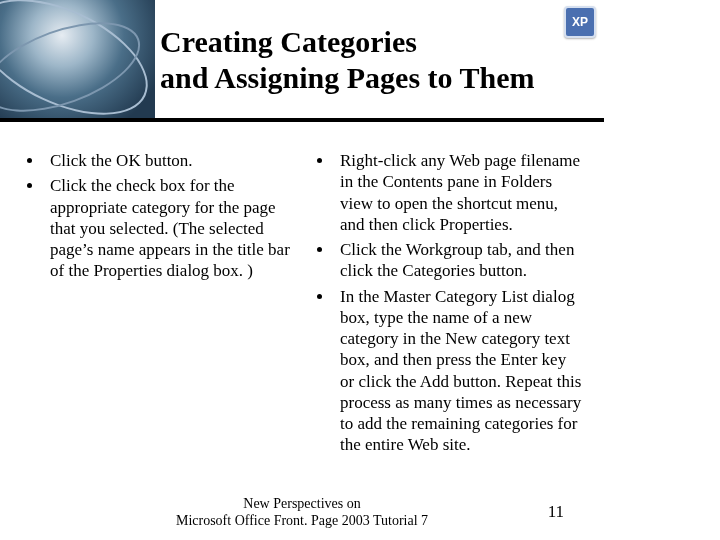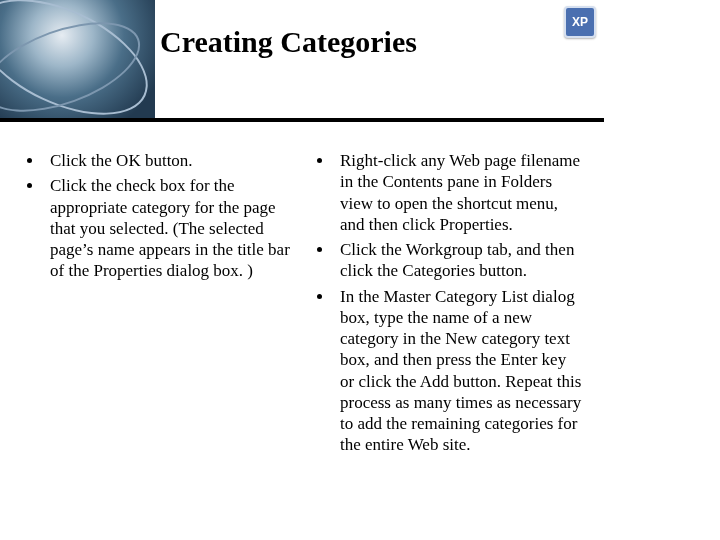--- a/index.html
+++ b/index.html
@@ -130,34 +130,42 @@
 </head>
 <body>
 
 <div class="slide">
 
   <div class="header">
     <div class="header-image"></div>
     <div class="badge">XP</div>
     <div class="title">
       <span>Creating Categories</span><br>
+      <span>and Assigning Pages to Them</span>
     </div>
     <div class="header-rule"></div>
   </div>
 
   <div class="body">
     <div class="col">
       <ul class="bullets">
         <li>Click the OK button.</li>
         <li>Click the check box for the appropriate category for the page that you selected. (The selected page’s name appears in the title bar of the Properties dialog box. )</li>
       </ul>
     </div>
     <div class="col">
       <ul class="bullets">
         <li>Right-click any Web page filename in the Contents pane in Folders view to open the shortcut menu, and then click Properties.</li>
         <li>Click the Workgroup tab, and then click the Categories button.</li>
         <li>In the Master Category List dialog box, type the name of a new category in the New category text box, and then press the Enter key or click the Add button. Repeat this process as many times as necessary to add the remaining categories for the entire Web site.</li>
       </ul>
     </div>
   </div>
 
+  <div class="footer">
+    <div class="footer-center">
+      <span>New Perspectives on</span><br>
+      <span>Microsoft Office Front. Page 2003 Tutorial 7</span>
+    </div>
+    <div class="page-num">11</div>
+  </div>
 
 </div>
 
 </body></html>

